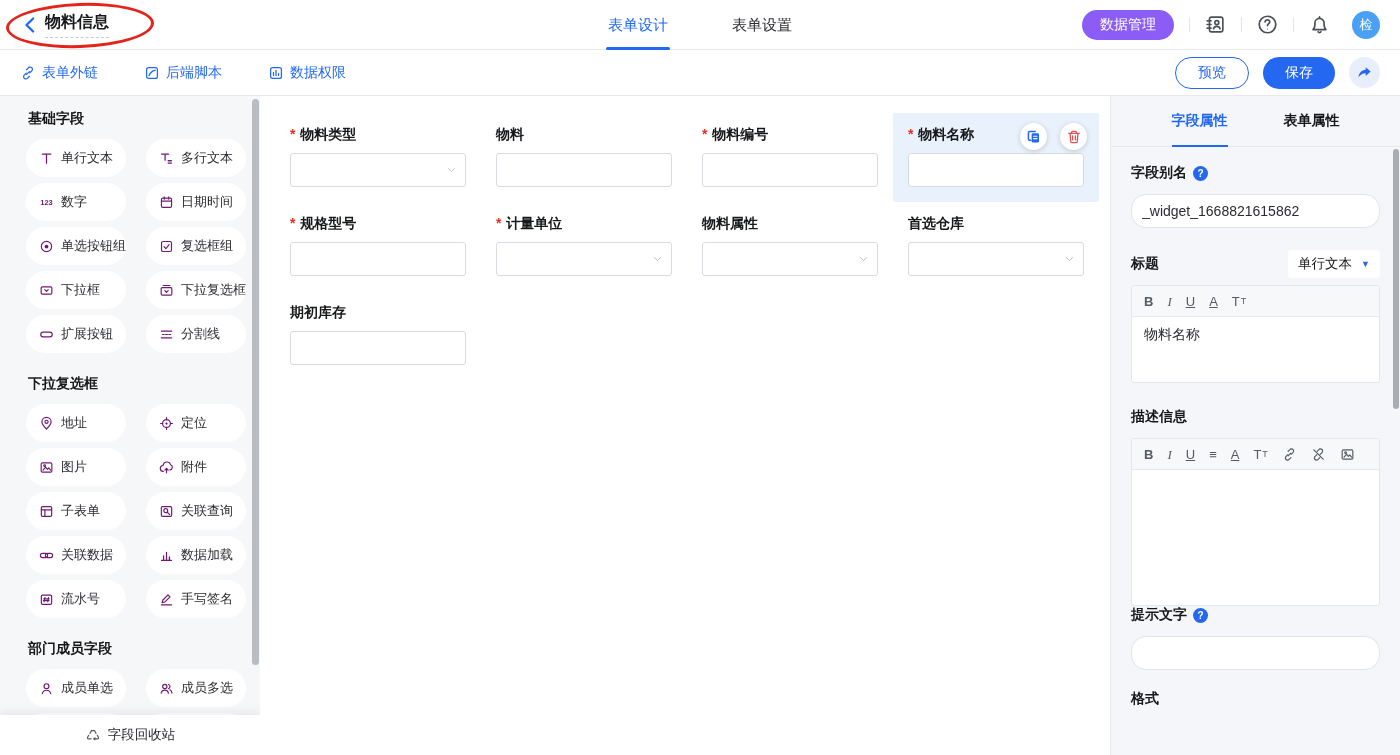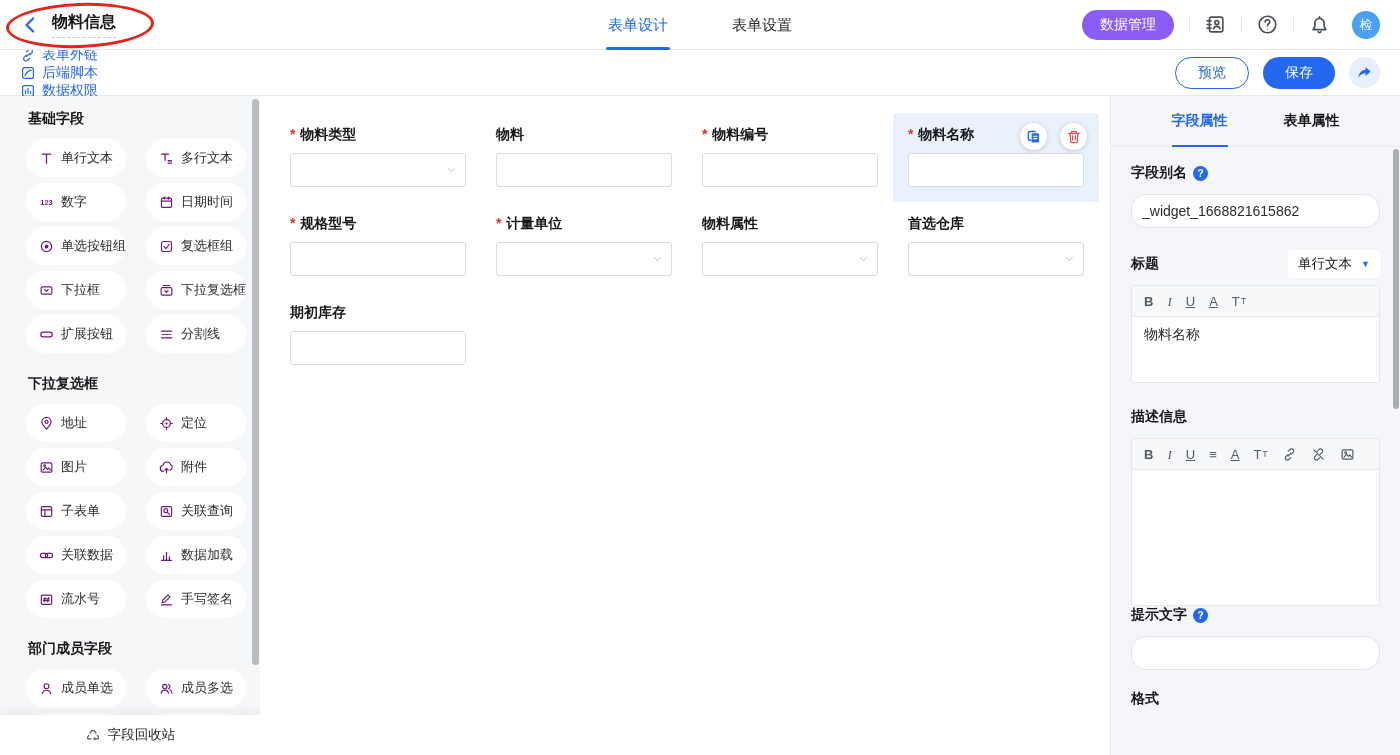--- a/index.html
+++ b/index.html
@@ -7,21 +7,21 @@
     font-family:"Liberation Sans","DejaVu Sans",sans-serif; color:#17181a; }
 
   .icon { display:inline-flex; align-items:center; justify-content:center; }
   .icon svg { width:100%; height:100%; display:block; }
 
   
   .header { position:relative; height:50px; background:#fff; border-bottom:1px solid #e7e9ec;
     display:flex; align-items:center; padding:0 20px; }
   .hdr-left { display:flex; align-items:center; position:relative; z-index:2; }
   .back-btn { width:20px; height:20px; color:#2468f2; cursor:pointer; }
-  .page-title { margin-left:12px; font-size:16px; font-weight:bold; color:#17181a;
+  .page-title { margin-left:5px; font-size:16px; font-weight:bold; color:#17181a;
     border-bottom:1px dashed #c6c9cf; padding-bottom:4px; }
   .annot-ellipse { position:absolute; left:6px; top:3px; width:148px; height:45px;
     border:3px solid #e5231b; border-radius:50%; transform:rotate(-2deg); z-index:3; pointer-events:none; }
   .hdr-tabs { position:absolute; left:0; right:0; top:0; height:50px;
     display:flex; justify-content:center; align-items:center; gap:64px; }
   .hdr-tab { position:relative; height:50px; display:flex; align-items:center; font-size:15px;
     color:#2b2c30; cursor:pointer; }
   .hdr-tab.active { color:#2468f2; }
   .hdr-tab.active::after { content:""; position:absolute; left:-2px; right:-2px; bottom:0;
     height:3px; background:#2468f2; border-radius:2px; }
@@ -163,21 +163,21 @@
           <path d="M3.1 11.9h9.8c-.9-.9-1.4-2.1-1.4-3.5V6.9a3.5 3.5 0 00-7 0v1.5c0 1.4-.5 2.6-1.4 3.5z"></path>
           <path d="M6.9 13.5a1.2 1.2 0 002.2 0"></path>
           <path d="M8 2.2v1"></path>
         </svg>
       </span>
     <span class="avatar">检</span>
   </div>
 </div>
 
 <div class="toolbar">
-  <div style="display:flex;align-items:center;flex-direction:column;">
+  <div style="display:flex;align-items:center;">
       <span class="tb-link">
         <span class="icon">
           <svg viewBox="0 0 16 16" fill="none" stroke="currentColor" stroke-width="1.25" stroke-linecap="round" stroke-linejoin="round">
             <path d="M6.6 9.4l2.8-2.8"></path>
             <path d="M9.7 7.9l1.7-1.7a2.3 2.3 0 10-3.2-3.2L6.5 4.7"></path>
             <path d="M6.3 8.1 4.6 9.8a2.3 2.3 0 103.2 3.2l1.7-1.7"></path>
           </svg>
         </span>
     <span>表单外链</span>
       </span>

